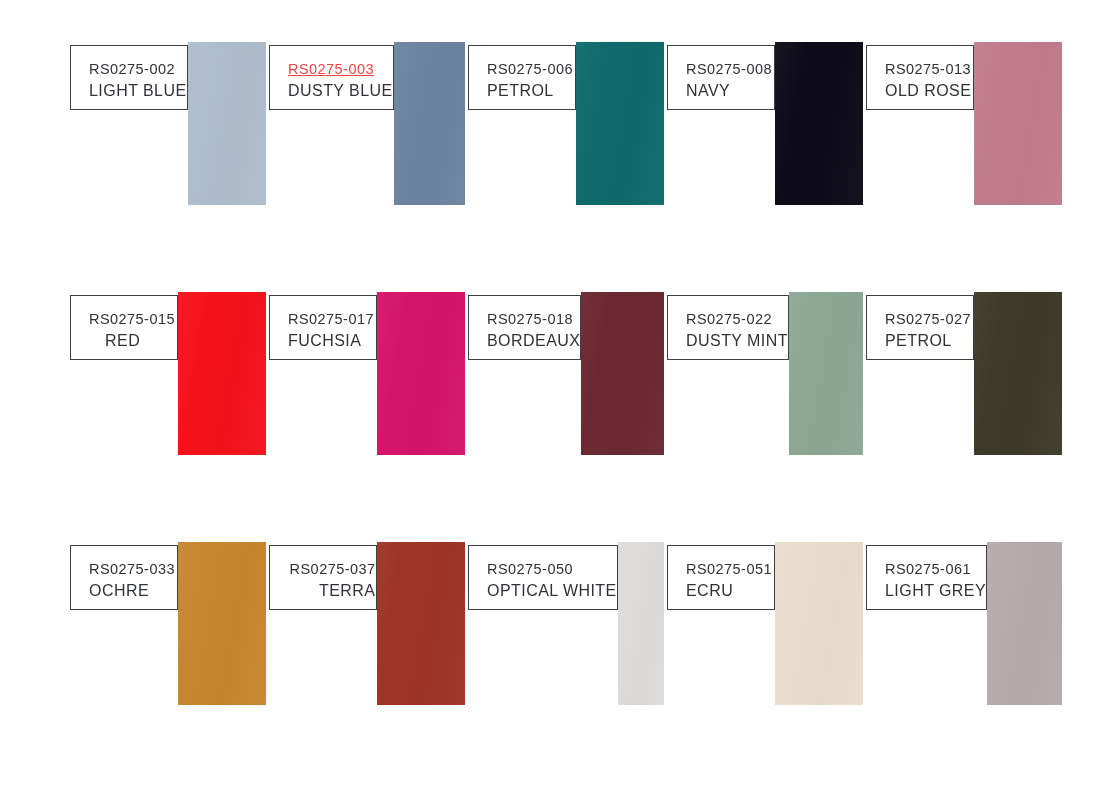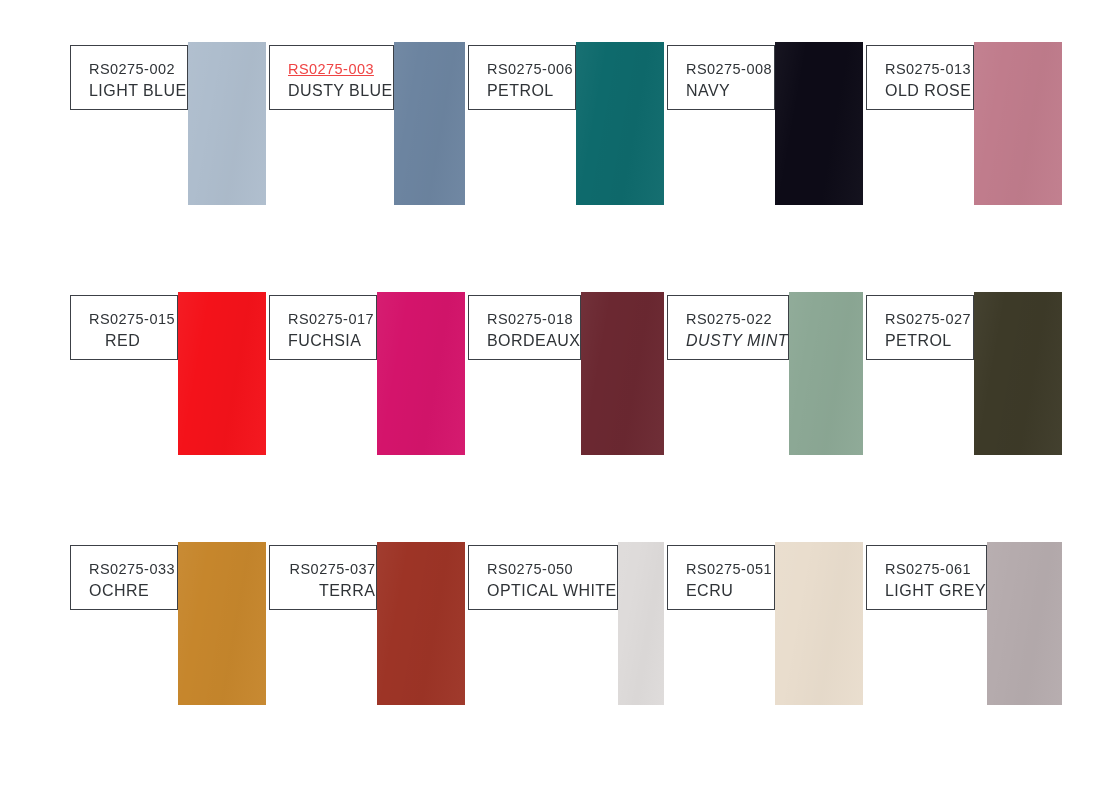--- a/index.html
+++ b/index.html
@@ -147,21 +147,21 @@
     <div class="swatch-card">
       <div class="swatch-label" style="border-color: rgb(60, 64, 70);">
         <div class="swatch-code" style="color: rgb(47, 51, 55);">RS0275-018</div>
         <div class="swatch-name" style="color: rgb(47, 51, 55);">BORDEAUX</div>
       </div>
       <div class="swatch-color" style="background: rgb(107, 40, 49);"></div>
     </div>
     <div class="swatch-card">
       <div class="swatch-label" style="border-color: rgb(60, 64, 70);">
         <div class="swatch-code" style="color: rgb(47, 51, 55);">RS0275-022</div>
-        <div class="swatch-name" style="color: rgb(47, 51, 55); font-style: italic;">DUSTY MINT</div>
+        <div class="swatch-name" style="color: rgb(47, 51, 55);">DUSTY MINT</div>
       </div>
       <div class="swatch-color" style="background: rgb(140, 168, 149);"></div>
     </div>
     <div class="swatch-card">
       <div class="swatch-label" style="border-color: rgb(60, 64, 70);">
         <div class="swatch-code" style="color: rgb(47, 51, 55);">RS0275-027</div>
         <div class="swatch-name" style="color: rgb(47, 51, 55);">PETROL</div>
       </div>
       <div class="swatch-color" style="background: rgb(61, 58, 40);"></div>
     </div>

